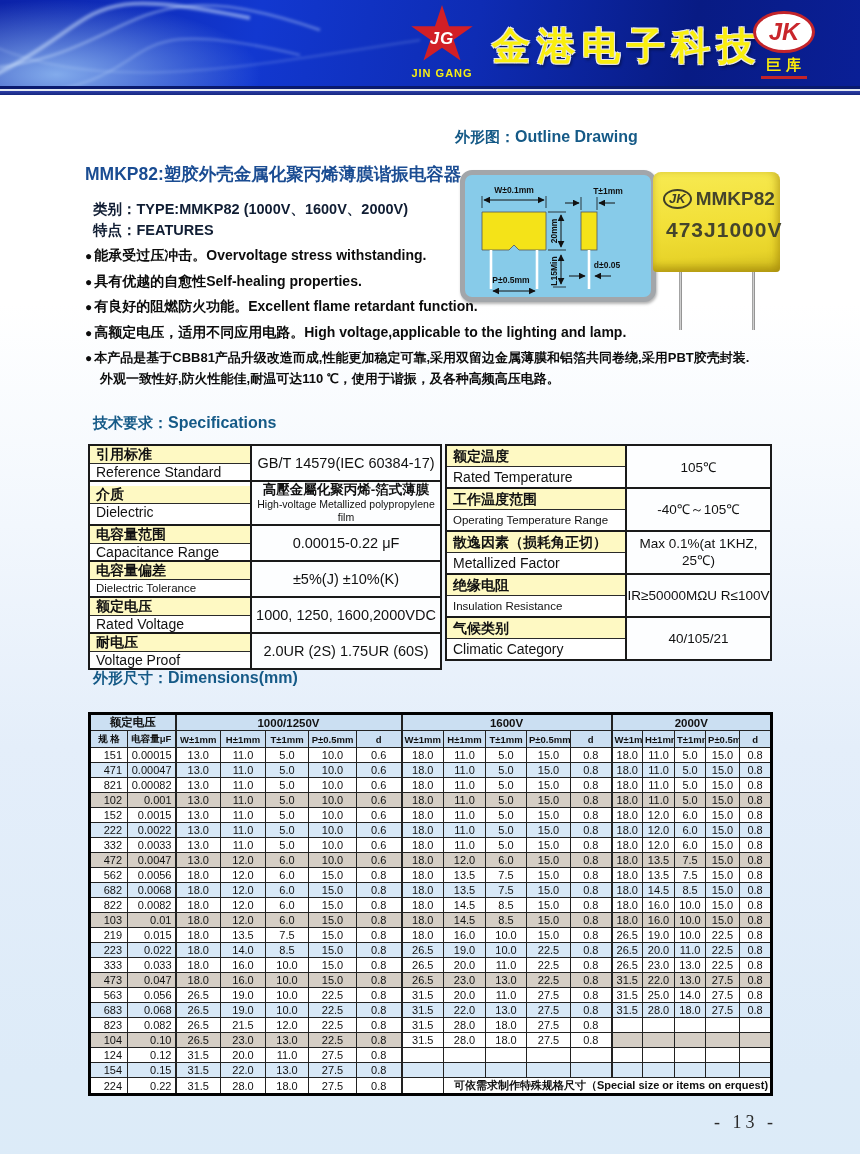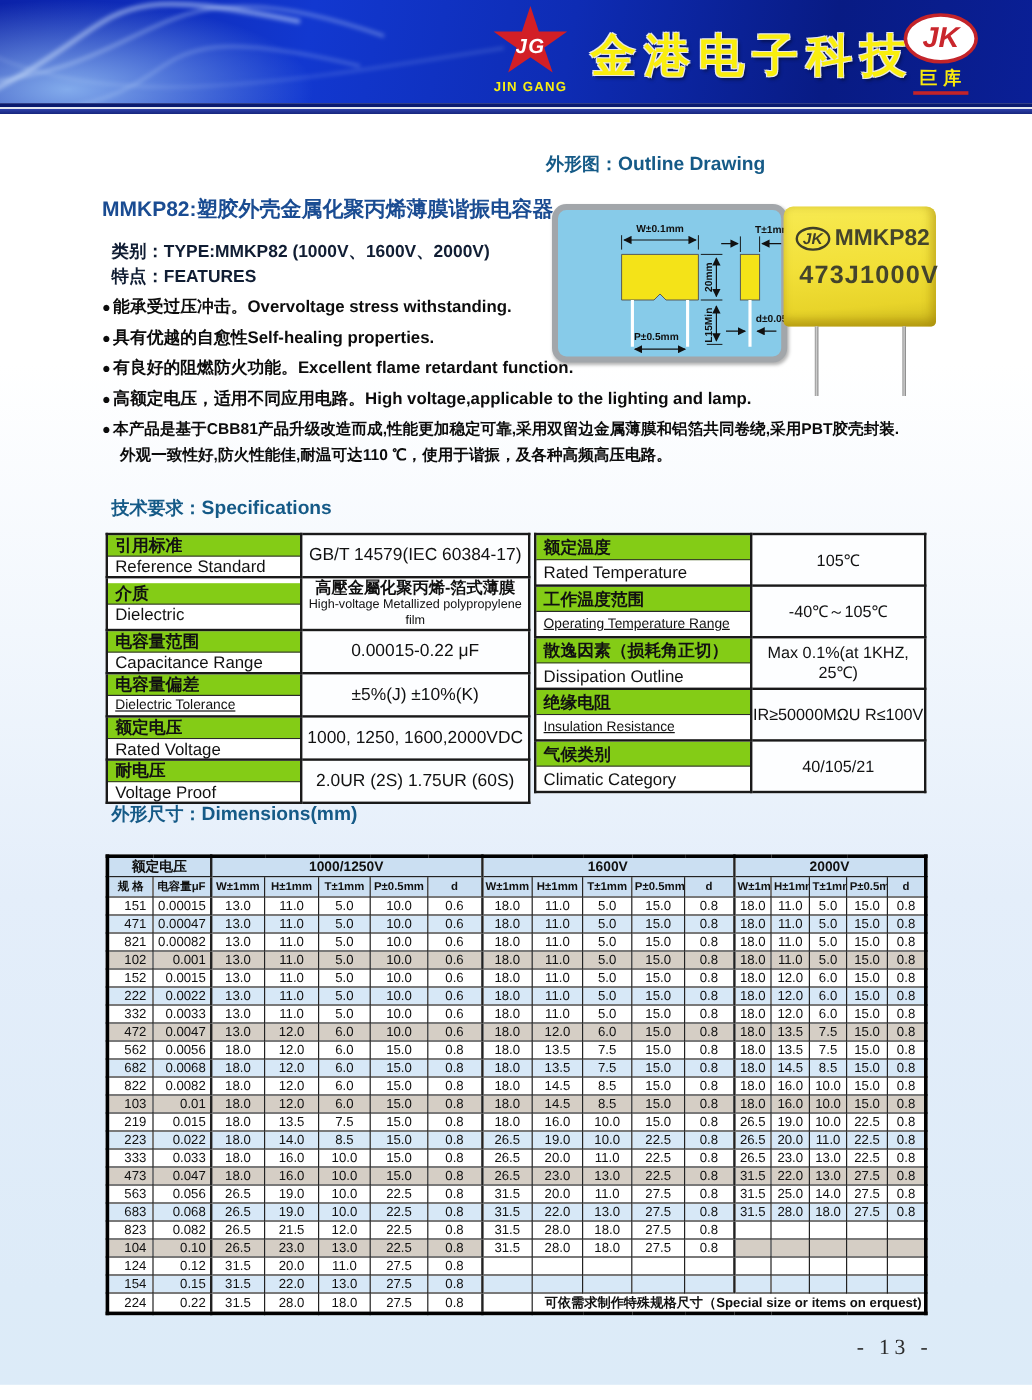--- a/index.html
+++ b/index.html
@@ -40,46 +40,46 @@
   .type-line { left:93px; top:200px; } .feat-line { left:93px; top:221px; }
 
   .features { position:absolute; left:85px; top:246px; width:720px; list-style:none; }
   .features li { margin-bottom:5px; font-size:14px; color:#0c0c0c; font-weight:bold; line-height:19.5px; }
   .blt { font-size:12px; margin-right:2px; }
   .ftx2 { padding-left:15px; }
   .fsm { font-size:13px; }
 
   
   .panel { position:absolute; left:460px; top:170px; width:196px; height:132px; background:#87cbe9;
-           border:5px solid #a2a6aa; border-radius:12px; box-shadow:1px 2px 3px rgba(0,0,0,.3);padding-left:36px; }
+           border:5px solid #a2a6aa; border-radius:12px; box-shadow:1px 2px 3px rgba(0,0,0,.3); }
   .panel svg text { font:bold 8.5px "Liberation Sans", sans-serif; fill:#101010; }
   .cap-photo { position:absolute; left:653px; top:172px; width:127px; height:160px; }
   .cap-body { position:absolute; left:0; top:0; width:127px; height:100px;
            background:linear-gradient(175deg,#f7ea52 0%,#f2e038 50%,#e8d42a 80%,#cdb91d 100%);
            border-radius:8px 8px 4px 4px;
            box-shadow:inset -5px 0 7px rgba(150,120,0,.30), inset 0 -6px 7px rgba(140,110,0,.35); }
   .cap-line1 { position:absolute; left:10px; top:16px; display:flex; align-items:center; gap:4px; }
   .jk-mini { border:2px solid #3f3f28; border-radius:50%; padding:0 4px 1px 4px; font-weight:bold; font-style:italic; font-size:13px; color:#3f3f28; }
   .cap-model { font-weight:bold; font-size:19px; color:#44442c; }
   .cap-marking { position:absolute; left:13px; top:46px; font-weight:bold; font-size:21px; color:#44442c; letter-spacing:1px; }
   .lead { position:absolute; top:100px; width:3px; height:58px; background:linear-gradient(90deg,#8d8d8d,#cfcfcf,#787878); }
   .lead-l { left:26px; } .lead-r { left:99px; }
 
   
   .spec-table { position:absolute; border-collapse:collapse; background:#fff; table-layout:fixed; }
   .spec-table td { border:2px solid #1a1a1a; padding:0; vertical-align:middle; }
   .spec-left { left:88px; top:444px; width:352px; }
   .spec-right { left:445px; top:444px; width:325px; }
   .spec-left col.c1 { width:162px; } .spec-left col.c2 { width:190px; }
   .spec-right col.c1 { width:180px; } .spec-right col.c2 { width:145px; }
-  .lbl .cn { background:#84cc16; border-bottom:1px solid #2a2a2a; padding:0 6px; font-weight:bold; font-size:14px; color:#111; }
+  .lbl .cn { background:#fef9c3; border-bottom:1px solid #2a2a2a; padding:0 6px; font-weight:bold; font-size:14px; color:#111; }
   .lbl .en { background:#fff; padding:0 6px; font-size:14px; color:#111; }
   .spec-left .lbl .cn, .spec-left .lbl .en { line-height:16.5px; }
   .spec-right .lbl .cn, .spec-right .lbl .en { line-height:20px; }
-  .lbl .en.sm { font-size:11.5px;text-decoration:underline; }
+  .lbl .en.sm { font-size:11.5px; }
   .val { text-align:center; font-size:14.5px; color:#111; background:#fdfeff; }
   .spec-right .val { font-size:13.5px; }
   .val .v1 { font-weight:bold; font-size:13.5px; line-height:16px; }
   .val .v2 { font-size:10.5px; line-height:13px; }
 
   
   .dim-table { position:absolute; left:88px; top:712px; width:682px; border-collapse:collapse; background:#fff; table-layout:fixed; border:3px solid #000; }
   .dim-table th, .dim-table td { border:1px solid #222; padding:0 2px; text-align:center; color:#111; overflow:hidden; white-space:nowrap; }
   .dim-table th { background:#cbdff2; height:17px; font-weight:bold; }
   .dim-table th.h1 { font-size:11.5px; }
@@ -274,21 +274,21 @@
         <tr>
           <td class="lbl">
             <div class="cn">工作温度范围</div>
             <div class="en sm">Operating Temperature Range</div>
           </td>
           <td class="val">-40℃～105℃</td>
         </tr>
         <tr>
           <td class="lbl">
             <div class="cn">散逸因素（损耗角正切）</div>
-            <div class="en">Dissipation Outline</div>
+            <div class="en">Metallized Factor</div>
           </td>
           <td class="val">Max 0.1%(at 1KHZ, 25℃)</td>
         </tr>
         <tr>
           <td class="lbl">
             <div class="cn">绝缘电阻</div>
             <div class="en sm">Insulation Resistance</div>
           </td>
           <td class="val">IR≥50000MΩU  R≤100V</td>
         </tr>

